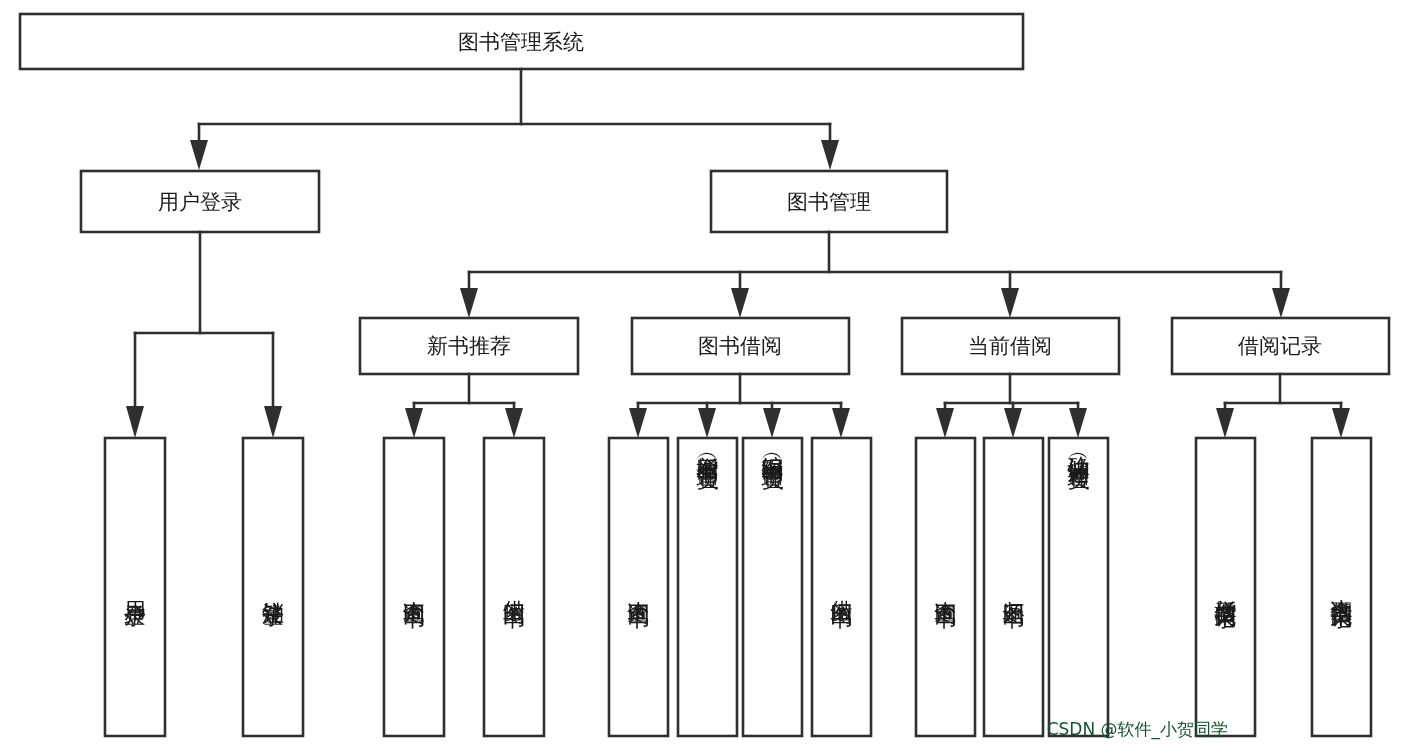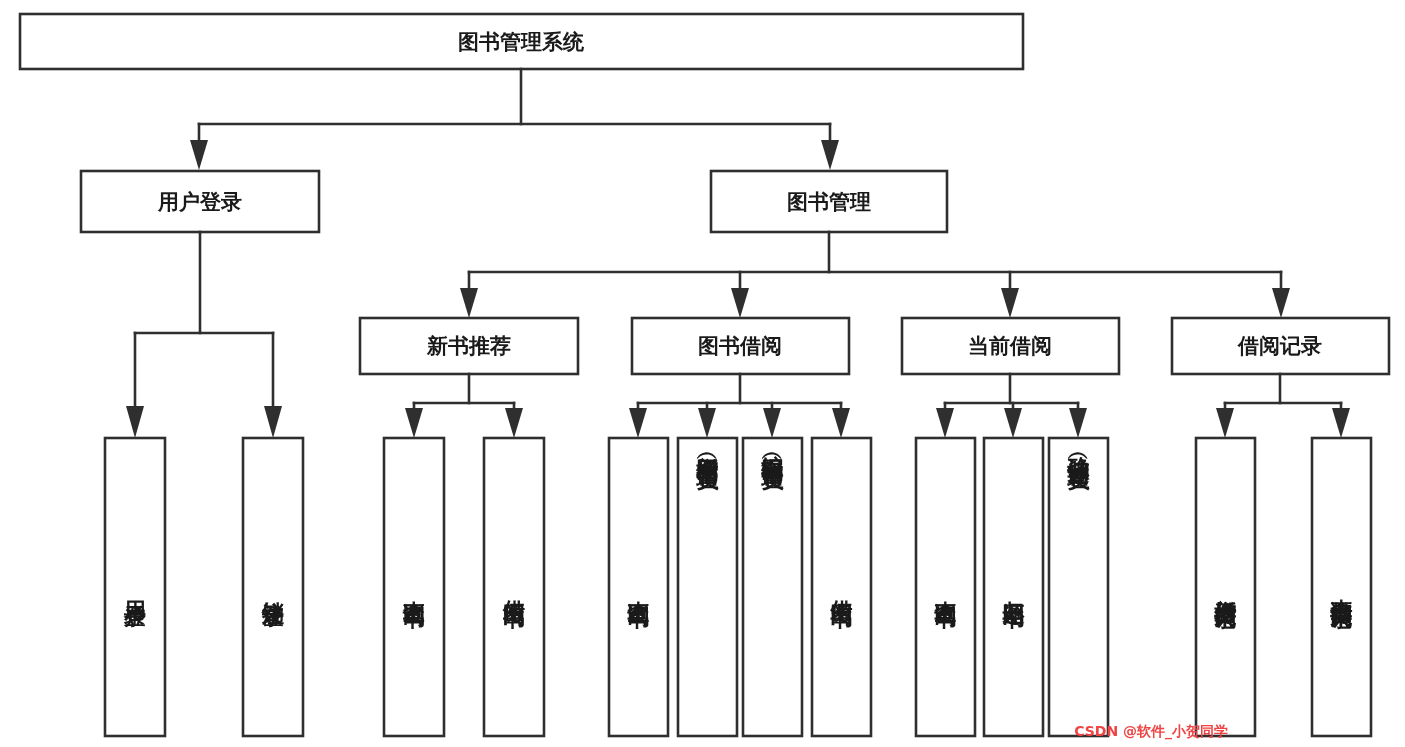--- a/index.html
+++ b/index.html
@@ -11,21 +11,20 @@
     width: 1405px;
     height: 747px;
     font-family: "DejaVu Sans", "Liberation Sans", sans-serif;
     overflow: hidden;
   }
   #diagram-root {
     position: relative;
     width: 1236px;
     height: 747px;
     background: #ffffff;
-    font-weight: bold;
   }
   svg.diagram-canvas {
     position: absolute;
     left: 0;
     top: 0;
     width: 1405px;
     height: 747px;
   }
   .node-box {
     fill: #ffffff;
@@ -66,22 +65,22 @@
     letter-spacing: 2px;
     color: #1a1a1a;
     white-space: nowrap;
     text-align: center;
   }
   .watermark {
     position: absolute;
     right: 8px;
     bottom: 6px;
     font-family: "DejaVu Sans", "Liberation Sans", sans-serif;
-    font-size: 14px;
-    color: #ef4444;
+    font-size: 17px;
+    color: #14532d;
     white-space: nowrap;
     pointer-events: none;
   }
 </style>
 </head>
 <body>
 
 <div id="diagram-root">
 
   <svg class="diagram-canvas" viewBox="0 0 1405 747">

